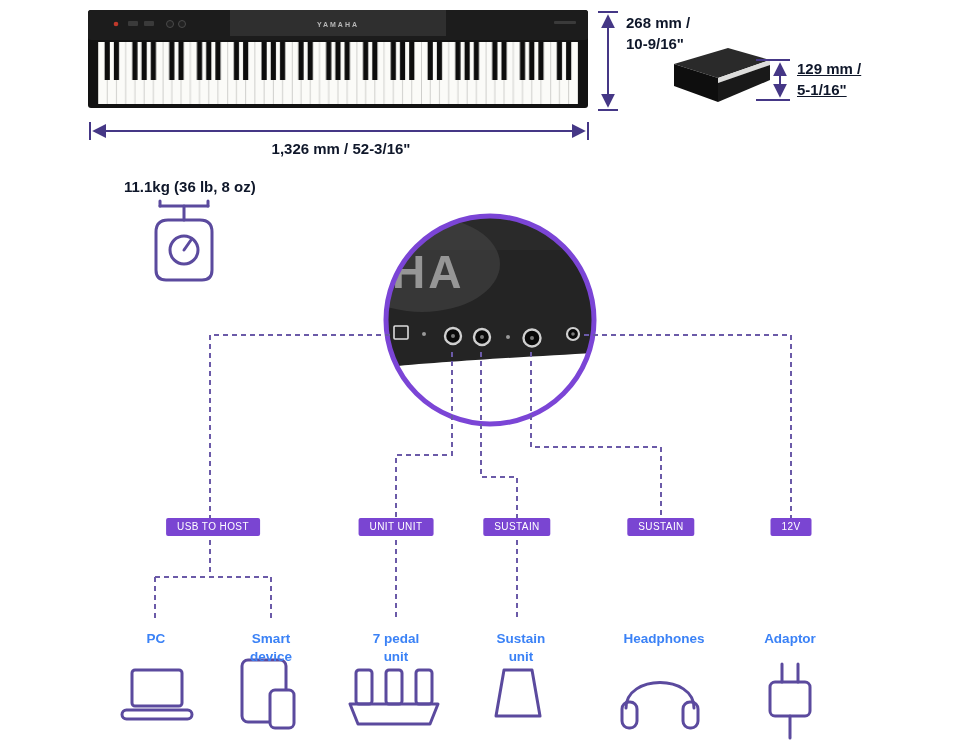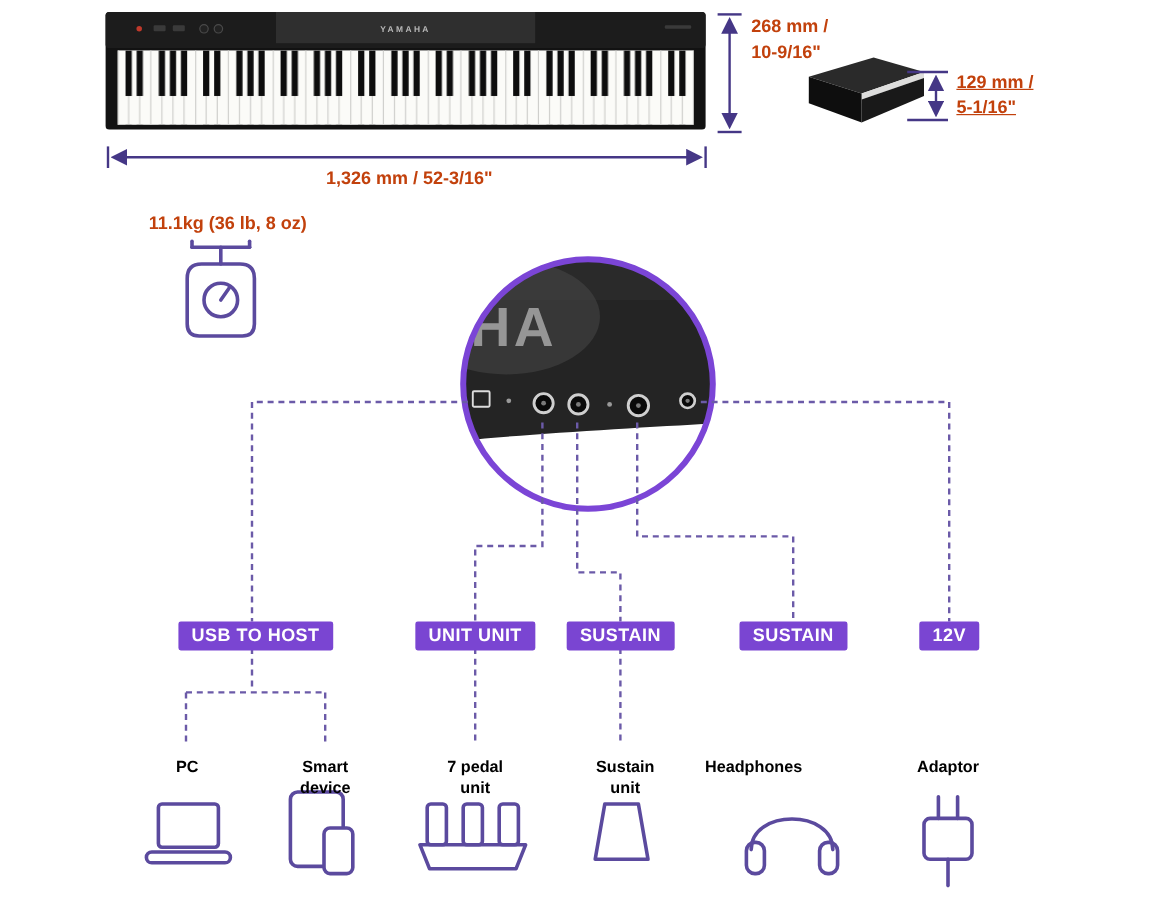--- a/index.html
+++ b/index.html
@@ -3,35 +3,35 @@
 <meta charset="utf-8">
 <style>
   html,body{margin:0;padding:0;background:#ffffff;}
   #stage{
     position:relative;width:976px;height:755px;background:#ffffff;overflow:hidden;
     font-family:"Liberation Sans", sans-serif;
   }
   svg{display:block;}
   #overlay{position:absolute;left:0;top:0;}
   .dim{
-    position:absolute;font-weight:bold;font-size:15px;color:#c2410c;
+    position:absolute;font-weight:bold;font-size:15px;color:#0f172a;
     white-space:pre-line;line-height:1.4;
   }
   .dim-width{left:206px;top:138px;width:270px;text-align:center;white-space:nowrap;}
   .dim-height{left:626px;top:12px;}
   .dim-side{left:797px;top:58px;text-decoration:underline;}
   .weight{left:124px;top:176px;white-space:nowrap;}
   .badge{
     position:absolute;top:518px;transform:translateX(-50%);
-    background:#7a45d2;color:#ffffff;font-weight:bold;font-size:15px;
+    background:#7a45d2;color:#ffffff;font-weight:normal;font-size:10px;
     padding:3px 11px 4px 11px;letter-spacing:.4px;white-space:nowrap;border-radius:2px;
   }
   .dev{
     position:absolute;top:630px;transform:translateX(-50%);
-    color:#000000;font-weight:bold;font-size:13.5px;text-align:center;line-height:1.35;
+    color:#3b82f6;font-weight:bold;font-size:13.5px;text-align:center;line-height:1.35;
   }
 </style>
 </head>
 <body>
 
 <div id="stage">
 
   <svg id="overlay" width="976" height="755" viewBox="0 0 976 755">
     <defs>
       <marker id="arr" viewBox="0 0 10 10" refX="8" refY="5" markerWidth="7" markerHeight="7" orient="auto-start-reverse">
@@ -186,16 +186,16 @@
   <div class="badge" style="left:213px">USB TO HOST</div>
   <div class="badge" style="left:396px">UNIT UNIT</div>
   <div class="badge" style="left:517px">SUSTAIN</div>
   <div class="badge" style="left:661px">SUSTAIN</div>
   <div class="badge" style="left:791px">12V</div>
 
   <div class="dev" style="left:156px">PC</div>
   <div class="dev" style="left:271px;width:60px">Smart device</div>
   <div class="dev" style="left:396px;width:60px">7 pedal unit</div>
   <div class="dev" style="left:521px;width:64px">Sustain unit</div>
-  <div class="dev" style="left:628px">Headphones</div>
+  <div class="dev" style="left:664px">Headphones</div>
   <div class="dev" style="left:790px">Adaptor</div>
 
 </div>
 
 </body></html>

